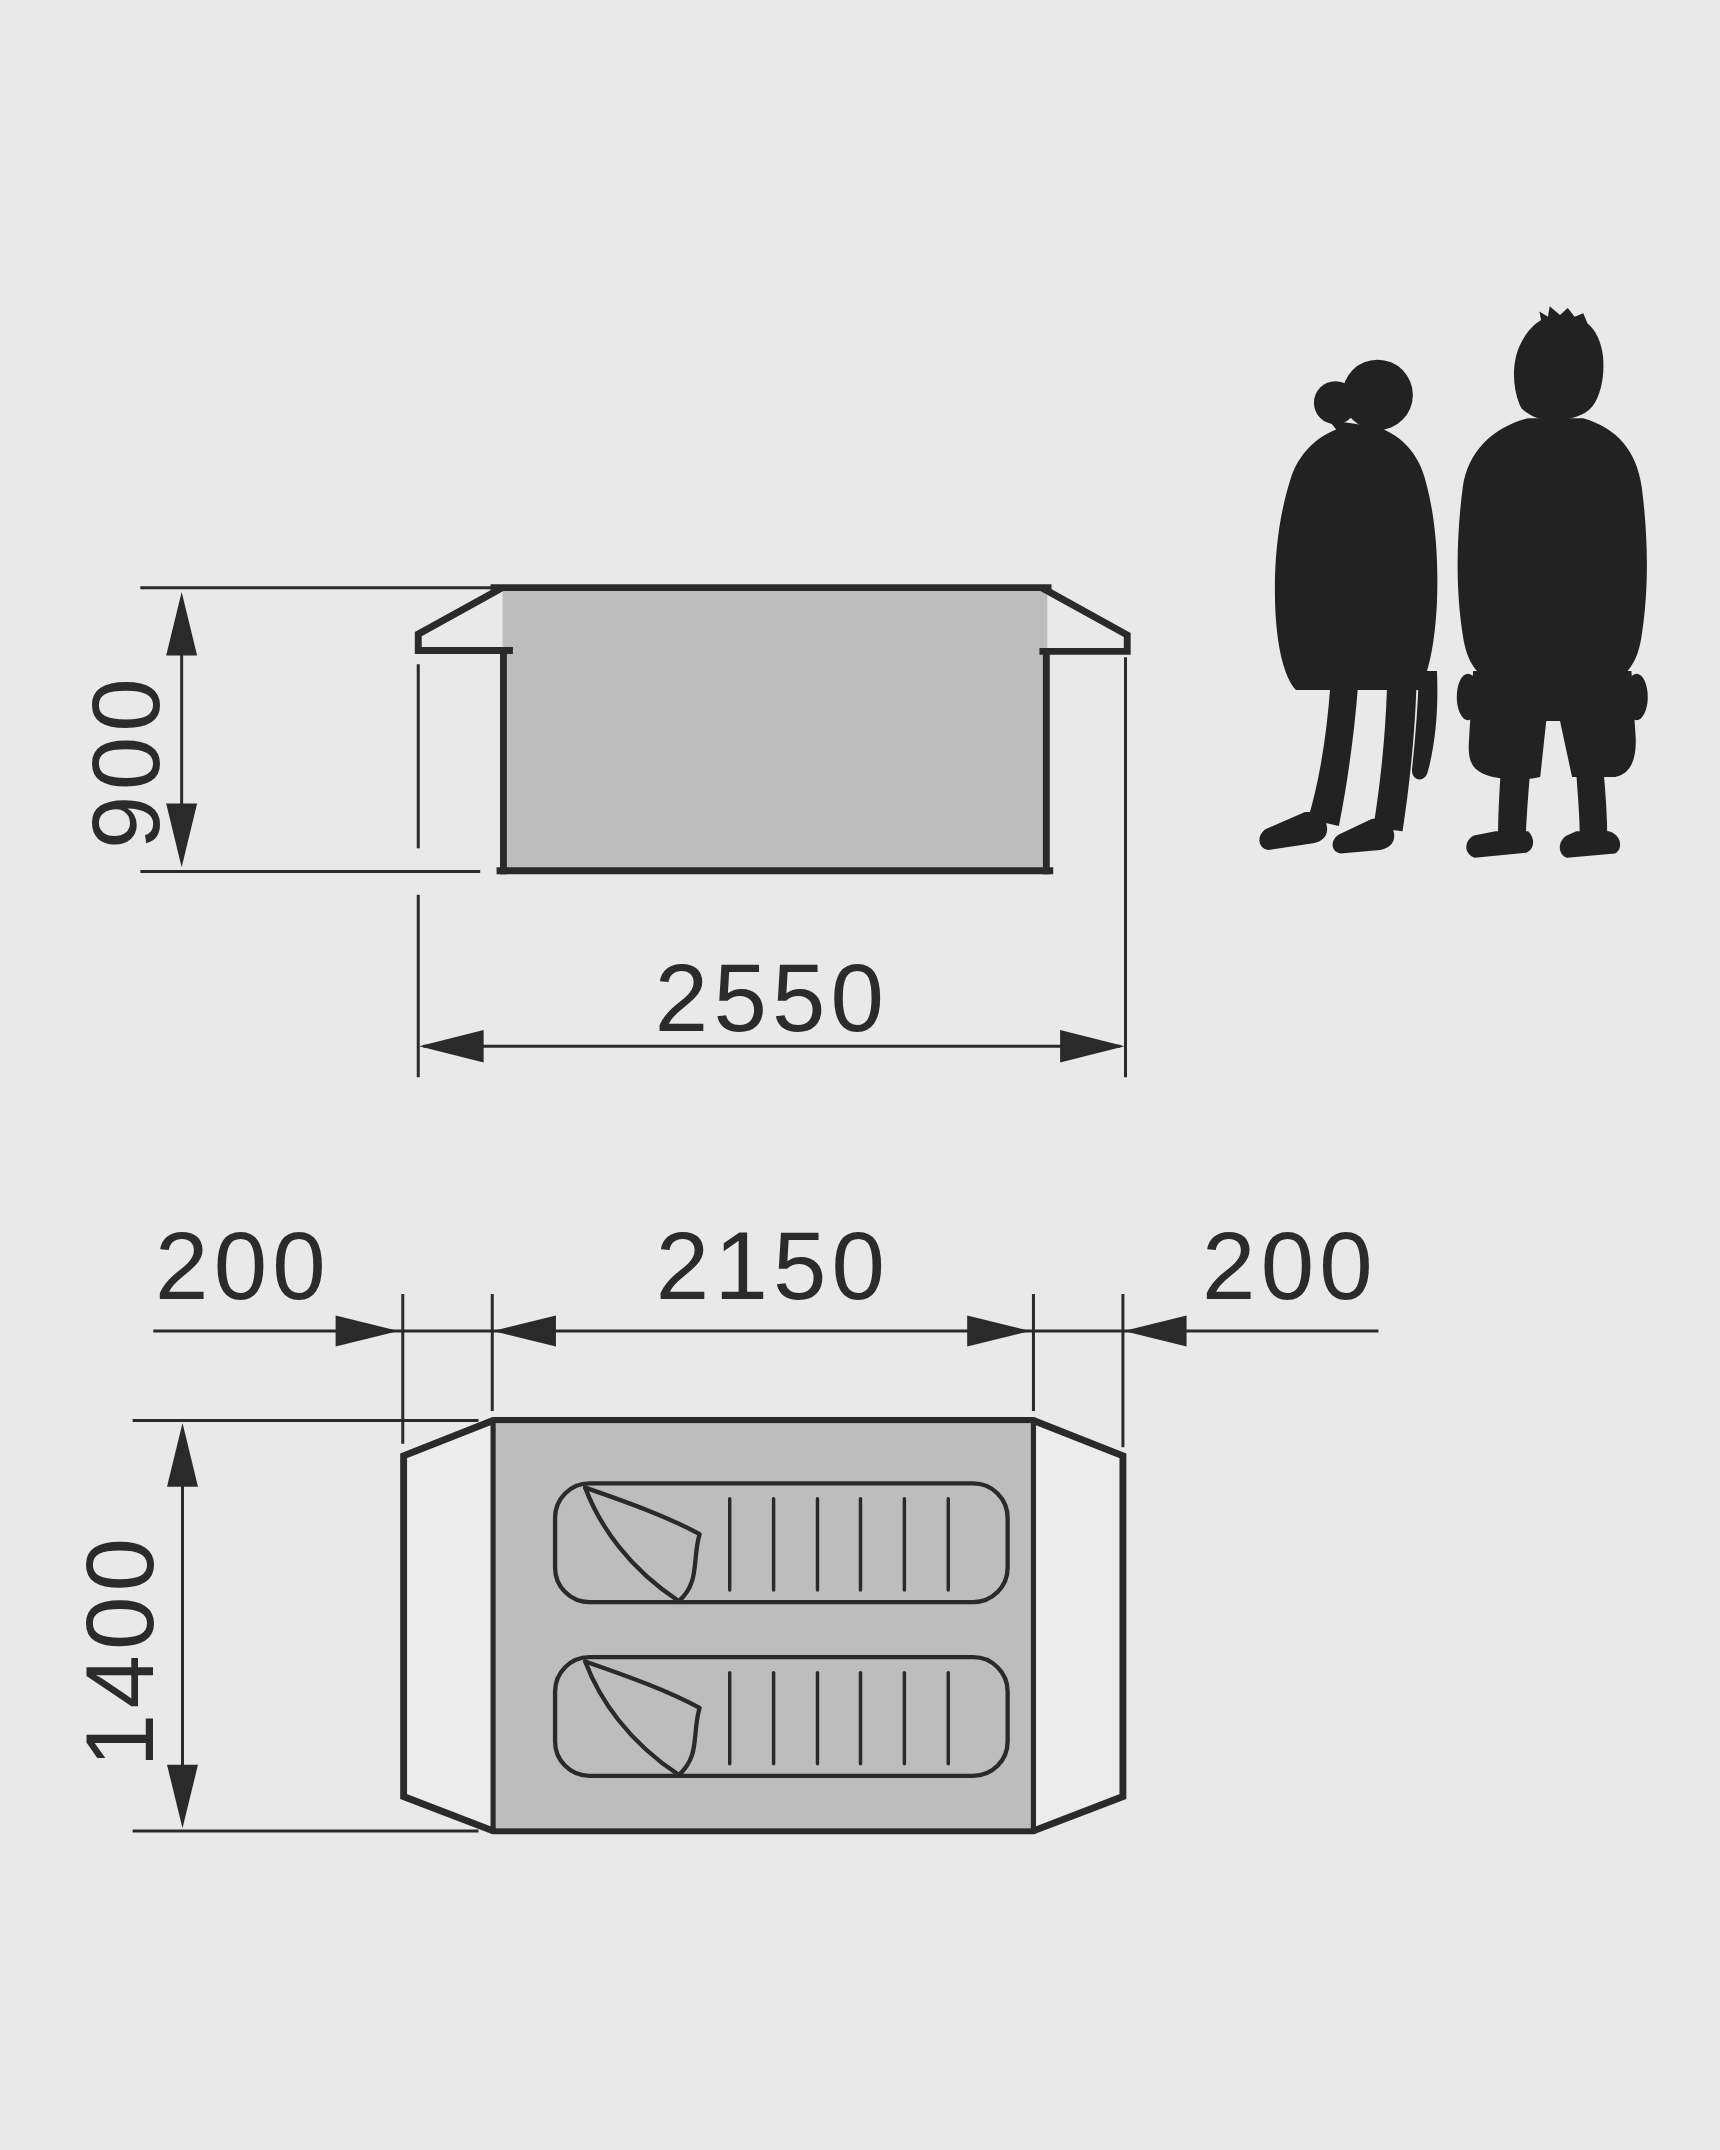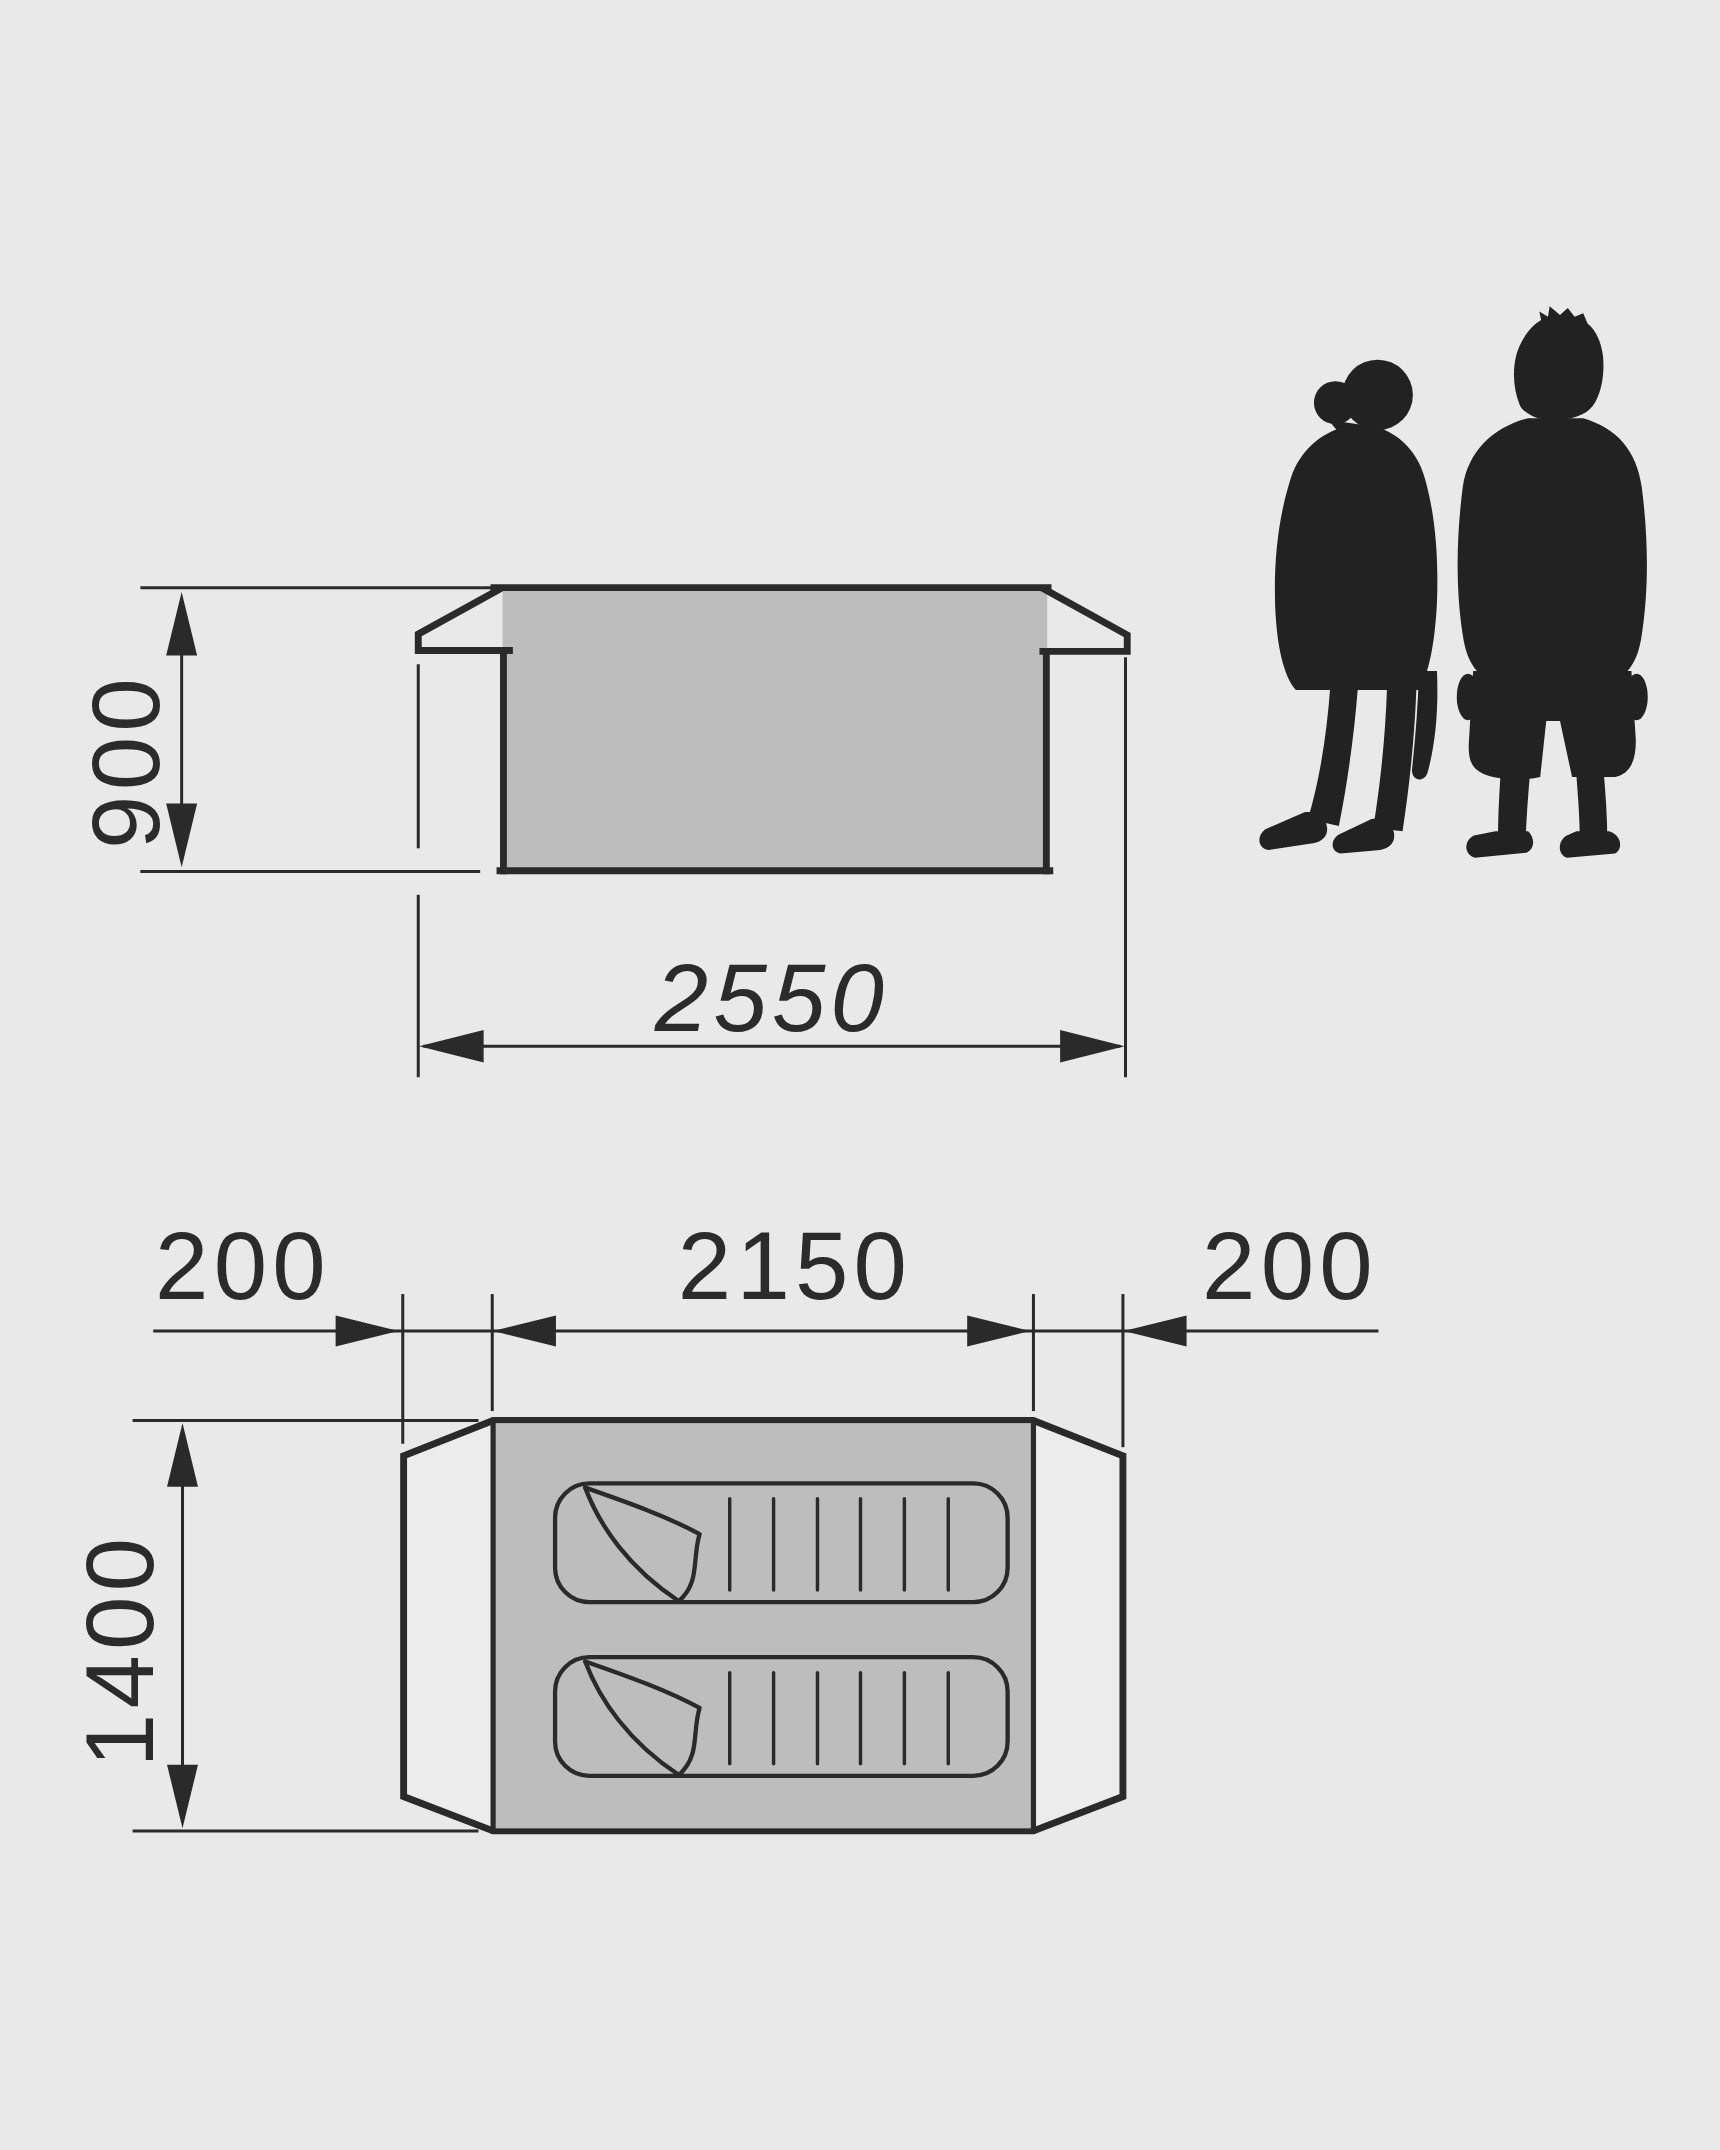--- a/index.html
+++ b/index.html
@@ -25,23 +25,23 @@
     line-height: 1;
     letter-spacing: 5.2px;
     color: #2b2b2b;
     white-space: nowrap;
     transform: translate(-50%, -50%);
   }
   .dim-label.vertical {
     transform: translate(-50%, -50%) rotate(-90deg);
   }
   #label-900   { left: 126px;  top: 761px;  }
-  #label-2550  { left: 772px;  top: 998px; font-style: italic; }
+  #label-2550  { left: 772px;  top: 998px; }
   #label-200-left  { left: 243px;  top: 1266px; }
-  #label-2150      { left: 795px;  top: 1266px; }
+  #label-2150      { left: 773px;  top: 1266px; }
   #label-200-right { left: 1290px; top: 1266px; }
   #label-1400  { left: 120px;  top: 1650px; }
 </style>
 </head>
 <body>
 
 <div class="canvas">
 
   <svg class="diagram-svg" viewBox="0 0 2000 2500" xmlns="http://www.w3.org/2000/svg">
 

